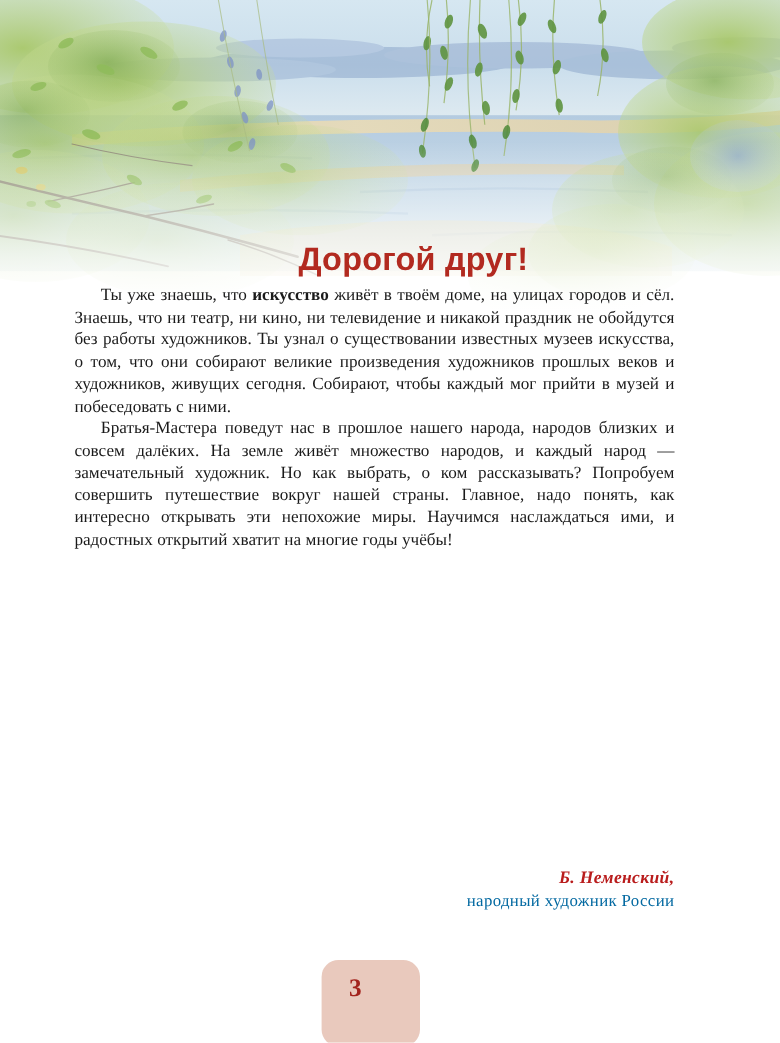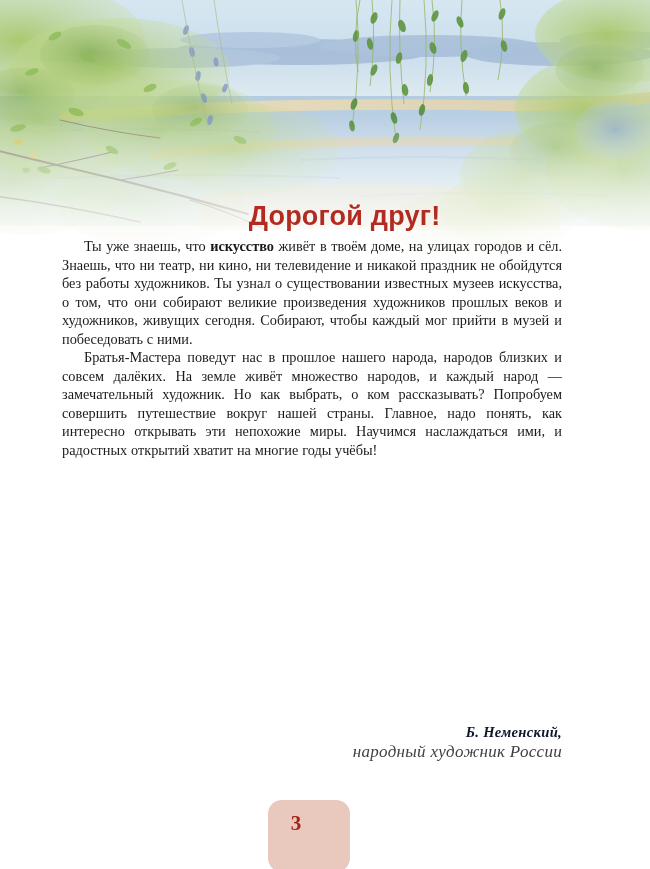--- a/index.html
+++ b/index.html
@@ -72,28 +72,27 @@
     left: 62px;
     top: 722px;
     width: 500px;
     text-align: right;
     z-index: 4;
   }
   .sig-name {
     font-size: 14.6px;
     font-weight: 700;
     font-style: italic;
-    color: #0f172a;
+    color: #b91c1c;
     line-height: 20px;
     letter-spacing: 0.3px;
   }
   .sig-role {
-    font-size: 17px;
-    font-style: italic;
-    color: #404040;
+    font-size: 14px;
+    color: #0369a1;
     line-height: 20px;
     letter-spacing: 0.3px;
   }
 
   
   .page-badge {
     position: absolute;
     left: 268px;
     top: 800px;
     width: 82px;

